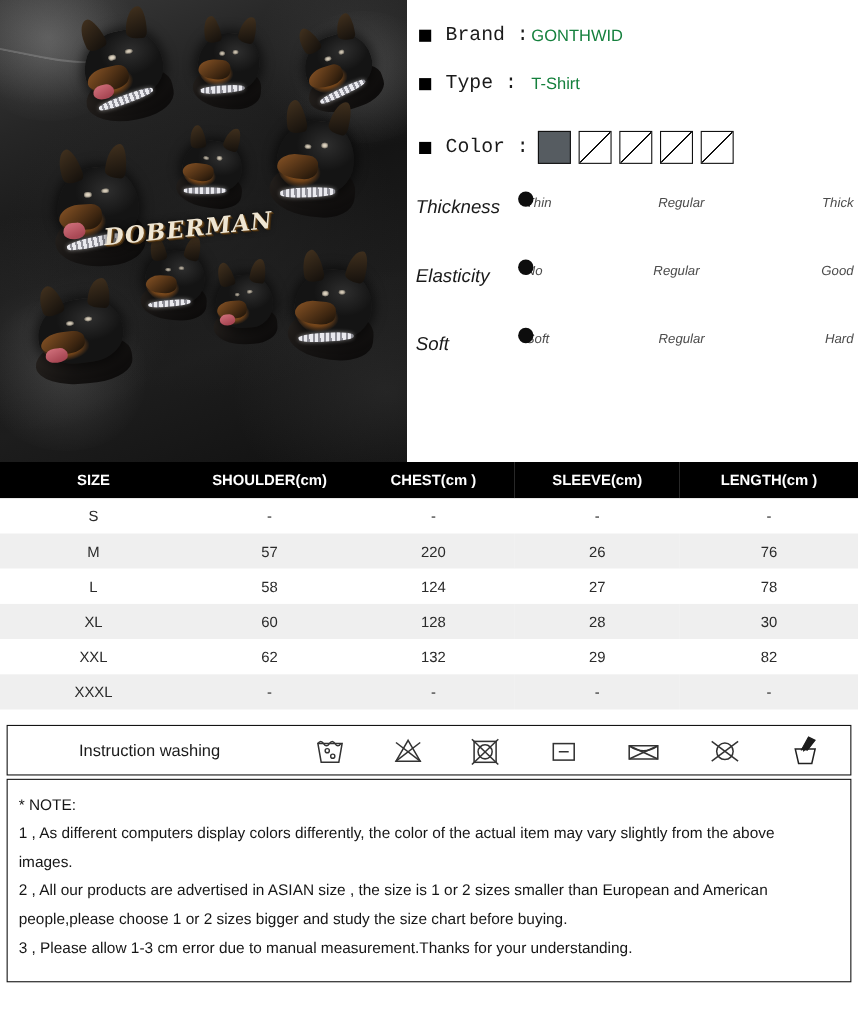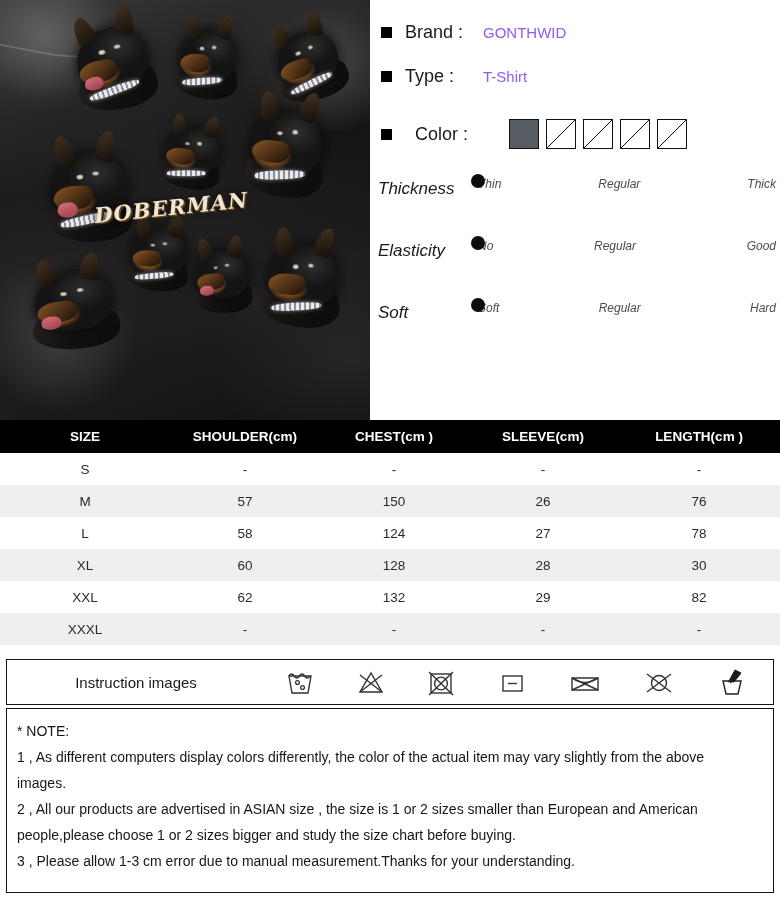--- a/index.html
+++ b/index.html
@@ -164,27 +164,28 @@
     width: 11px; height: 11px;
     background: #000;
     flex: 0 0 11px;
     margin-right: 13px;
   }
   .spec-label {
     font-size: 18px;
     color: #1a1a1a;
     width: 78px;
     flex: 0 0 78px;
+    font-family: Liberation Mono, monospace;
   }
   .spec-value {
     font-size: 15px;
-    color: #8b5cf6;
-  }
-
-  .color-row { height: 56px; margin-top: 8px; gap: 10px; }
+    color: #15803d;
+  }
+
+  .color-row { height: 56px; margin-top: 8px; }
   .swatches { display: flex; gap: 7px; margin-left: 6px; }
   .swatch {
     width: 30px; height: 30px;
     border: 1px solid #111;
     box-sizing: border-box;
     background: #fff;
     position: relative;
   }
   .swatch.empty::after {
     content: "";
@@ -538,21 +539,21 @@
     <tr>
       <td>S</td>
       <td>-</td>
       <td>-</td>
       <td>-</td>
       <td>-</td>
     </tr>
     <tr>
       <td>M</td>
       <td>57</td>
-      <td>150</td>
+      <td>220</td>
       <td>26</td>
       <td>76</td>
     </tr>
     <tr>
       <td>L</td>
       <td>58</td>
       <td>124</td>
       <td>27</td>
       <td>78</td>
     </tr>
@@ -574,21 +575,21 @@
       <td>XXXL</td>
       <td>-</td>
       <td>-</td>
       <td>-</td>
       <td>-</td>
     </tr>
   </tbody>
 </table>
 
 <div class="wash-box">
-  <div class="wash-title">Instruction images</div>
+  <div class="wash-title">Instruction washing</div>
   <div class="wash-icons">
 
     <span>
       <svg width="30" height="28" viewBox="0 0 30 28">
         <path d="M4 8 L26 8 L23 25 L7 25 Z" fill="none" stroke="#333" stroke-width="1.4"></path>
         <path d="M4 8 q2.6 -4 5.2 0 q2.6 4 5.2 0 q2.6 -4 5.2 0 q2.6 4 5.2 0" fill="none" stroke="#333" stroke-width="1.4"></path>
         <circle cx="12.5" cy="14.5" r="1.9" fill="none" stroke="#333" stroke-width="1.3"></circle>
         <circle cx="17.5" cy="19.5" r="1.9" fill="none" stroke="#333" stroke-width="1.3"></circle>
       </svg>
     </span>

